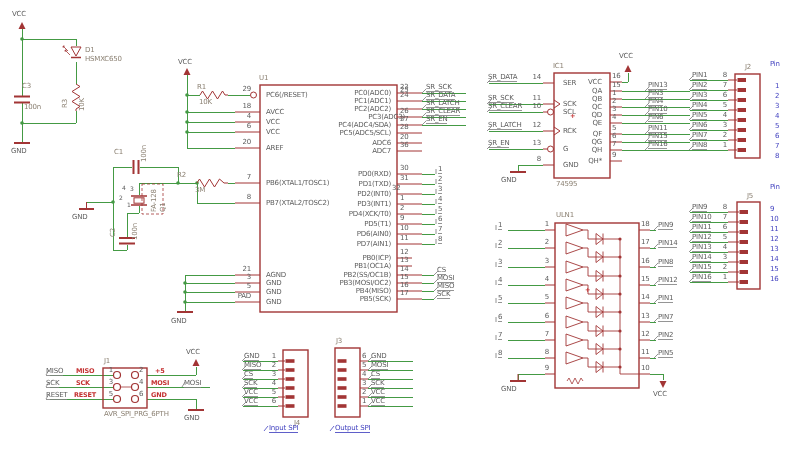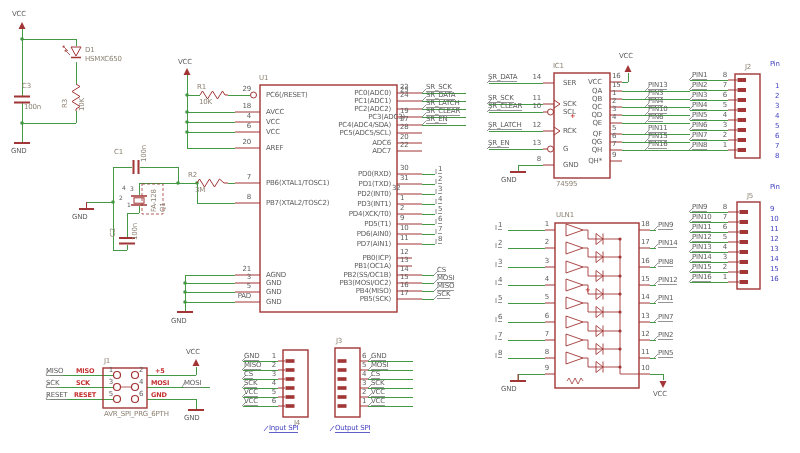--- a/index.html
+++ b/index.html
@@ -291,21 +291,21 @@
 
 <div class="t" style="left:178px;top:58px">VCC</div>
 <div class="t nm" style="left:197px;top:83px">R1</div>
 <div class="t nm" style="left:199px;top:98px">10K</div>
 
 <div class="t nm" style="left:114px;top:148px">C1</div>
 <div class="t nm rot" style="left:140px;top:162px;width:20px">100n</div>
 <div class="t" style="left:72px;top:213px">GND</div>
 <div class="t nm rot" style="left:109px;top:237px;width:13px">C2</div>
 <div class="t nm rot" style="left:131px;top:240px;width:20px">100n</div>
-<div class="t nm" style="left:188px;top:171px">R2</div>
+<div class="t nm" style="left:177px;top:171px">R2</div>
 <div class="t nm" style="left:195px;top:186px">3M</div>
 <div class="t sm" style="left:122px;top:184px">4</div>
 <div class="t sm" style="left:130px;top:185px">3</div>
 <div class="t sm" style="left:119px;top:194px">2</div>
 <div class="t sm" style="left:127px;top:201px">1</div>
 <div class="t nm rot" style="left:150px;top:212px;width:28px">FA-128</div>
 <div class="t nm rot" style="left:159px;top:212px;width:14px">Q1</div>
 
 <div class="t nm" style="left:259px;top:74px">U1</div>
 <div class="t num" style="left:231px;top:85px;width:20px">29</div>
@@ -331,29 +331,29 @@
 <div class="t num" style="left:223px;top:292px;width:28px">PAD</div>
 <div class="t" style="left:266px;top:298px">GND</div>
 <div class="t" style="left:171px;top:317px">GND</div>
 
 <div class="t" style="left:400px;top:83px">23</div>
 <div class="t ra" style="left:306px;top:89px;width:85px">PC0(ADC0)</div>
 <div class="t" style="left:400px;top:91px">24</div>
 <div class="t ra" style="left:306px;top:97px;width:85px">PC1(ADC1)</div>
 <div class="t" style="left:400px;top:86px">25</div>
 <div class="t ra" style="left:306px;top:105px;width:85px">PC2(ADC2)</div>
-<div class="t" style="left:400px;top:107px">19</div>
+<div class="t" style="left:400px;top:107px">26</div>
 <div class="t ra" style="left:320px;top:113px;width:85px">PC3(ADC3)</div>
 <div class="t" style="left:400px;top:115px">27</div>
 <div class="t ra" style="left:306px;top:121px;width:85px">PC4(ADC4/SDA)</div>
 <div class="t" style="left:400px;top:123px">28</div>
 <div class="t ra" style="left:306px;top:129px;width:85px">PC5(ADC5/SCL)</div>
 <div class="t" style="left:400px;top:133px">20</div>
 <div class="t ra" style="left:306px;top:139px;width:85px">ADC6</div>
-<div class="t" style="left:400px;top:141px">22</div>
+<div class="t" style="left:400px;top:141px">36</div>
 <div class="t ra" style="left:306px;top:147px;width:85px">ADC7</div>
 
 <div class="t nl" style="left:426px;top:83px">SR_SCK</div>
 <div class="t nl" style="left:426px;top:91px">SR_DATA</div>
 <div class="t nl" style="left:426px;top:99px">SR_LATCH</div>
 <div class="t nl" style="left:426px;top:107px">SR_CLEAR</div>
 <div class="t nl" style="left:426px;top:115px">SR_EN</div>
 
 <div class="t" style="left:400px;top:164px">30</div>
 <div class="t ra" style="left:306px;top:170px;width:85px">PD0(RXD)</div>

